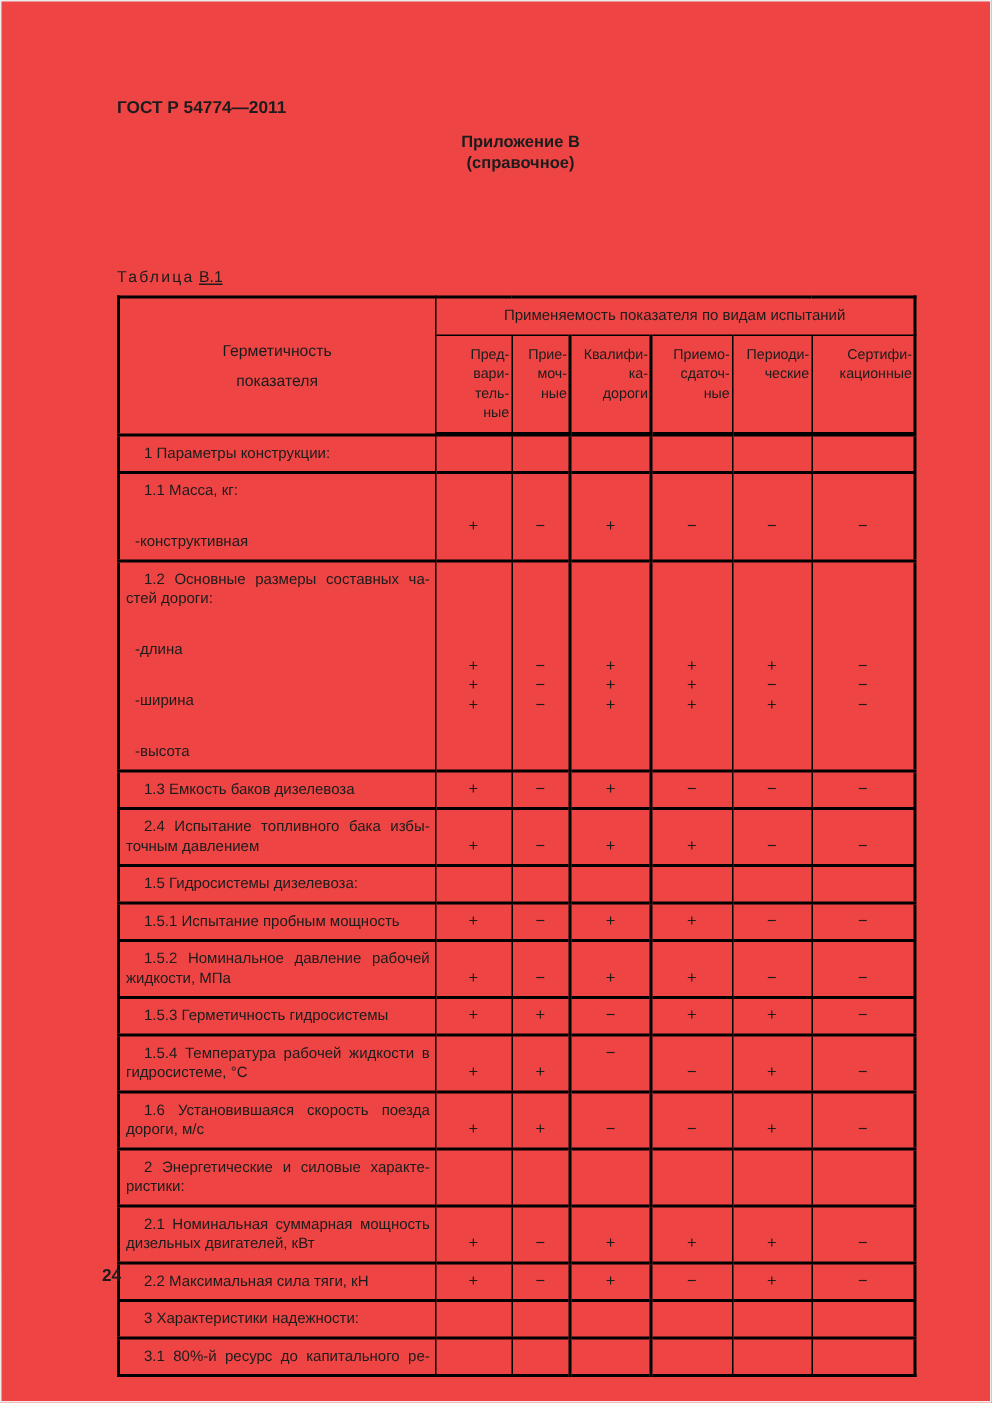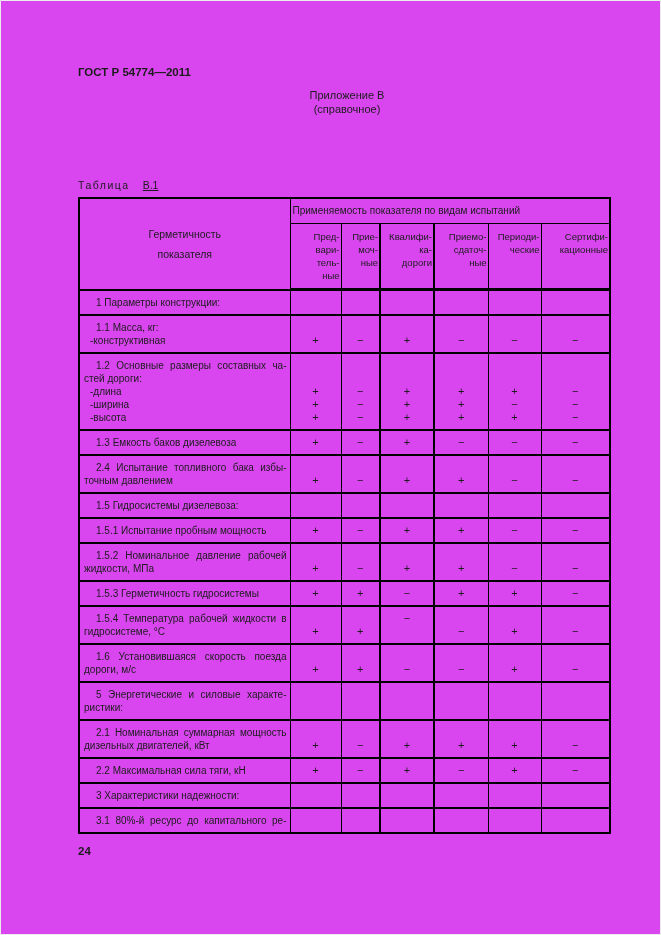--- a/index.html
+++ b/index.html
@@ -1,54 +1,54 @@
 <!DOCTYPE html>
 <html><head>
 <meta charset="utf-8">
 <style>
   html,body { margin:0; padding:0; background:#fff; }
   .page {
-    position:relative; width:661px; height:935px; background:#d946ef;
+    position:relative; width:661px; height:935px; background:#ef4444;
     font-family:"Liberation Sans", sans-serif; color:#1c1c1c; overflow:hidden;
     box-shadow: inset 0 0 0 1px #ececec;
   }
   .doc-code { position:absolute; left:78px; top:66px; font-size:11.5px; font-weight:bold; }
   .centered { position:absolute; left:47px; width:600px; text-align:center; }
-  .appendix { top:88px; font-size:11px; font-weight:normal; line-height:14px; }
+  .appendix { top:88px; font-size:11px; font-weight:bold; line-height:14px; }
   .title    { top:147px; font-size:13px; font-weight:bold; }
   .caption  { position:absolute; left:78px; top:179px; font-size:10.5px; }
   .caption .word { letter-spacing:1.5px; }
-  .caption .num  { margin-left:13px;text-decoration:underline; }
-  .page-num { position:absolute; left:78px; top:845px; font-size:11.5px; font-weight:bold; }
+  .caption .num  { margin-left:3px;text-decoration:underline; }
+  .page-num { position:absolute; left:68px; top:845px; font-size:11.5px; font-weight:bold; }
 
   table.app {
     position:absolute; left:78px; top:197px; width:531px;
     border-collapse:collapse; table-layout:fixed;
     border:2px solid #000;
   }
   table.app td { border-left:1px solid #000; border-top:1px solid #000; vertical-align:middle; }
   td.namehdr {
     text-align:center; font-size:10.5px; line-height:20px; padding:4px 2px;
   }
   td.grphdr {
-    text-align:left; font-size:10px; padding:6px 2px; line-height:12px;
+    text-align:center; font-size:10px; padding:6px 2px; line-height:12px;
   }
   tr.subhdr td.colhdr {
     text-align:right; font-size:9.5px; line-height:13px;
     vertical-align:top; padding:6px 1px;
   }
   tr.subhdr td { border-bottom:3px solid #000; }
   tr.bodyrow td { border-top:2px solid #000; }
   td.thickL { border-left:2px solid #000 !important; }
   td.lbl {
     font-size:10px; line-height:13px; padding:5px 3px 5px 4px; vertical-align:middle;
   }
   td.lbl .ln { text-indent:0; }
   td.lbl .ln:first-child { text-indent:12px; }
-  td.lbl .ln.dash { text-indent:6px; }
+  td.lbl .ln.dash { text-indent:6px;margin-top:21px; }
   td.lbl .ln.just { text-align:justify; text-align-last:justify; }
   td.val {
     font-size:11px; line-height:13px; text-align:center; padding:5px 0; vertical-align:middle;
   }
 </style>
 </head>
 <body>
 
 <div class="page">
 
@@ -424,21 +424,21 @@
             <div>&nbsp;</div>
             <div>+</div>
           </td>
           <td class="val">
             <div>&nbsp;</div>
             <div>−</div>
           </td>
         </tr>
         <tr class="bodyrow">
           <td class="lbl">
-            <div class="ln just">5 Энергетические и силовые характе-</div>
+            <div class="ln just">2 Энергетические и силовые характе-</div>
             <div class="ln">ристики:</div>
           </td>
           <td class="val">
             <div>&nbsp;</div>
             <div>&nbsp;</div>
           </td>
           <td class="val">
             <div>&nbsp;</div>
             <div>&nbsp;</div>
           </td>

